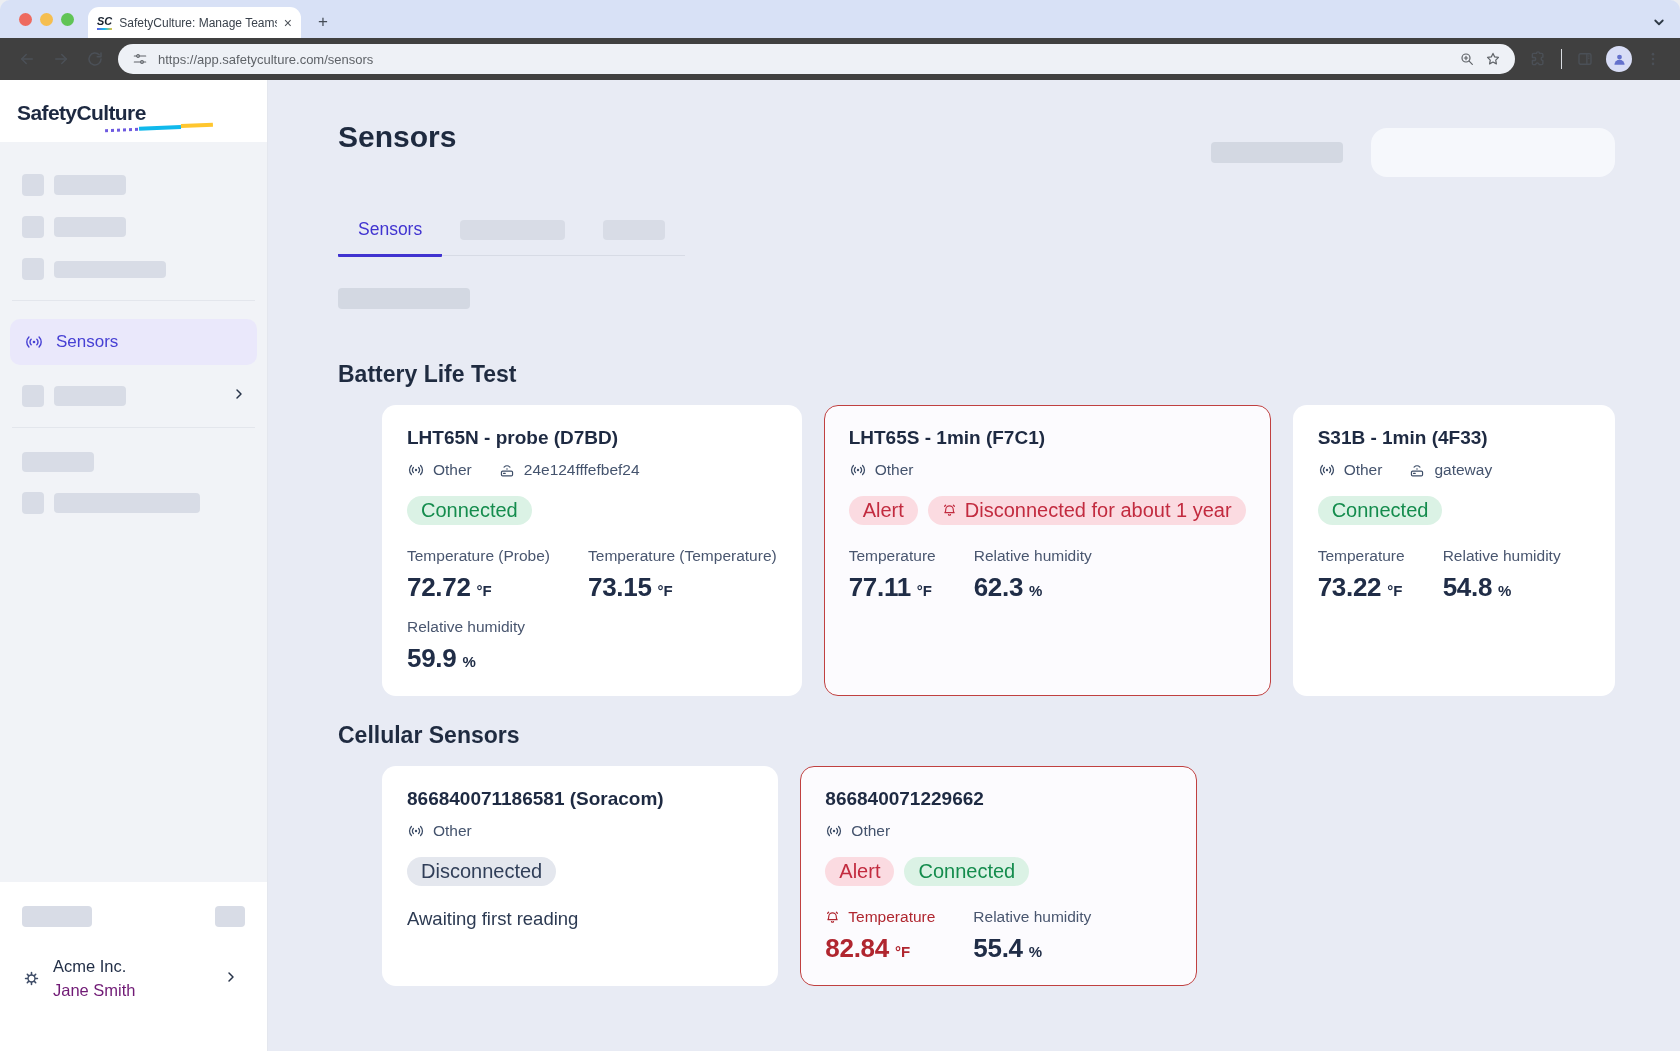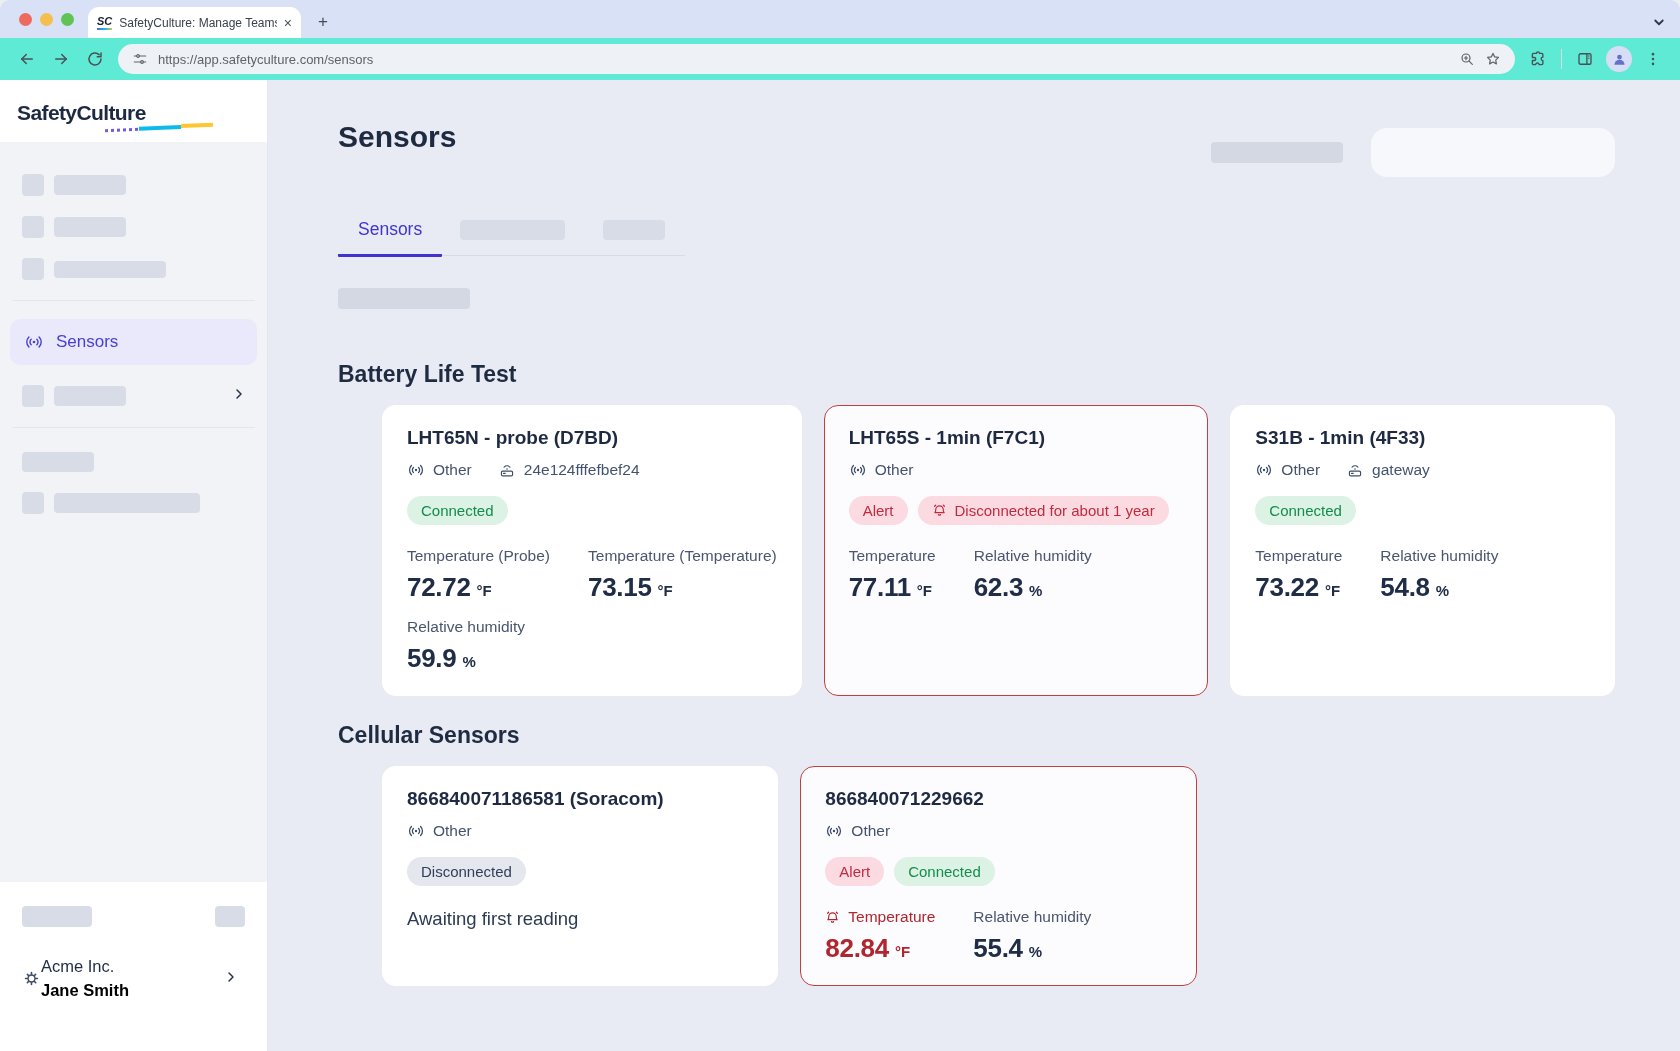--- a/index.html
+++ b/index.html
@@ -19,21 +19,21 @@
     background:#fff; border-radius:11px 11px 0 0;
     display:flex; align-items:center; padding:0 9px; gap:7px;
   }
   .favicon { font-style:italic; font-weight:900; font-size:11px; color:#16202e;
     border-bottom:2px solid; border-image:linear-gradient(90deg,#6C4FE0,#10B9EC,#FFC62E) 1; line-height:1.1; }
   .tab-title { flex:1; font-size:12px; color:#3A424C; white-space:nowrap; overflow:hidden; }
   .tab-close { font-size:14px; color:#4c5158; line-height:1; cursor:default; }
   .newtab { position:absolute; left:313px; bottom:6px; width:20px; height:20px;
     font-size:17px; color:#454c56; text-align:center; line-height:19px; }
   .tabsearch { position:absolute; right:12px; top:13px; color:#2e3945; }
-  .toolbar { height:42px; background:#5eead4; display:flex; align-items:center; padding:8px 10px; }
+  .toolbar { height:42px; background:#404040; display:flex; align-items:center; padding:8px 10px; }
   .tbtn { width:30px; height:30px; display:flex; align-items:center; justify-content:center; color:#4B5057; flex:none; margin:0 2px; }
   .tbtn svg, .tabsearch svg { width:18px; height:18px; }
   .urlbar { flex:1; height:30px; margin:0 6px; background:#EEF1F6; border-radius:15px;
     display:flex; align-items:center; padding:0 14px; gap:10px; }
   .urlbar .url { font-size:13px; color:#5F6368; flex:1; }
   .urlbar svg { width:16px; height:16px; color:#5F6368; flex:none; }
   .tdiv { width:1px; height:20px; background:#D9DCE1; margin:0 6px; }
   .avatar { width:26px; height:26px; border-radius:50%; background:#D8DDF6; display:flex; align-items:center; justify-content:center; margin:0 4px; }
   .avatar svg { width:17px; height:17px; color:#6471CC; }
   
@@ -50,24 +50,24 @@
   .sk-icon { width:22px; height:22px; flex:none; }
   .sk-row { display:flex; align-items:center; gap:10px; margin:20px 12px; position:relative; }
   .nav-divider { height:1px; background:#E3E6EC; margin:18px 2px; }
   .nav-active { margin:12px 0; background:#EAE8FB; border-radius:10px; display:flex; align-items:center; gap:12px;
     padding:13px 14px; color:#4740D4; font-size:17px; font-weight:500; cursor:pointer; }
   .nav-active svg { width:20px; height:20px; }
   .row-chevron { position:absolute; right:-2px; color:#273349; }
   .row-chevron svg { width:16px; height:16px; }
   .sidefoot { height:169px; background:#fff; padding:24px 22px 0; }
   .foot-bars { display:flex; justify-content:space-between; align-items:center; }
-  .account { margin-top:28px; display:flex; align-items:center; gap:0; position:relative; cursor:pointer; }
+  .account { margin-top:28px; display:flex; align-items:center; gap:12px; position:relative; cursor:pointer; }
   .account svg.gear { width:19px; height:19px; color:#3E4C66; flex:none; }
   .acct-org { font-size:16.5px; color:#1F2C45; font-weight:500; line-height:1.45; }
-  .acct-name { font-size:16.5px; color:#000000; line-height:1.45;font-weight:bold; }
+  .acct-name { font-size:16.5px; color:#701a75; line-height:1.45; }
   .acct-chevron { position:absolute; right:6px; color:#273349; }
   .acct-chevron svg { width:16px; height:16px; }
   
   .content { flex:1; padding:40px 65px 0 70px; overflow:hidden; }
   .content-head { display:flex; justify-content:space-between; align-items:flex-start; }
   .page-title { margin:0; font-size:30px; font-weight:700; color:#1E2A3F; line-height:1.15; }
   .head-right { display:flex; align-items:flex-start; gap:28px; }
   .head-sk { width:132px; height:21px; margin-top:22px; }
   .head-box { width:244px; height:49px; background:#F6F8FC; border-radius:16px; margin-top:8px; }
   .tabs { margin-top:42px; display:inline-flex; align-items:flex-end; border-bottom:1px solid #D7DBE5; padding-right:20px; }
@@ -80,21 +80,21 @@
   .sec1 { margin-top:52px; }
   .sec2 { margin-top:26px; }
   .cards { margin-top:17px; display:grid; grid-template-columns:repeat(3,1fr); gap:22px; align-items:stretch;padding-left:44px; }
   .card { background:#fff; border-radius:14px; padding:21px 24px; border:1px solid transparent; cursor:pointer; }
   .card.alert-card { background:#FCFBFE; border-color:#C04040; }
   .card-name { margin:0; font-size:19px; font-weight:700; color:#1E2A42; }
   .meta { margin-top:12px; display:flex; gap:26px; color:#44536D; font-size:15.5px; align-items:center; }
   .meta-item { display:flex; align-items:center; gap:8px; }
   .meta svg { width:18px; height:18px; color:#3E4E68; flex:none; }
   .chips { margin-top:17px; display:flex; gap:10px; }
-  .chip { display:inline-flex; align-items:center; gap:8px; height:29px; padding:0 14px; border-radius:15px; font-size:15px; font-weight:500; white-space:nowrap; }
+  .chip { display:inline-flex; align-items:center; gap:8px; height:29px; padding:0 14px; border-radius:15px; font-size:20px; font-weight:500; white-space:nowrap; }
   .chip svg { width:15px; height:15px; }
   .chip.green { background:#DBF2E5; color:#148C4D; }
   .chip.red { background:#FBDBE1; color:#C22B3F; }
   .chip.gray { background:#E4E7EE; color:#303E58; }
   .readings { margin-top:22px; display:grid; grid-template-columns:repeat(2,max-content); column-gap:38px; row-gap:15px; }
   .r-label { font-size:15.5px; color:#49566F; display:flex; gap:8px; align-items:center; }
   .r-label svg { width:15px; height:15px; }
   .r-label.alert, .r-value.alert { color:#B0262F; }
   .r-value { margin-top:7px; font-size:26px; font-weight:700; color:#202D47; display:flex; align-items:baseline; gap:6px; letter-spacing:-0.3px; }
   .r-unit { font-size:15px; font-weight:600; letter-spacing:0; }

